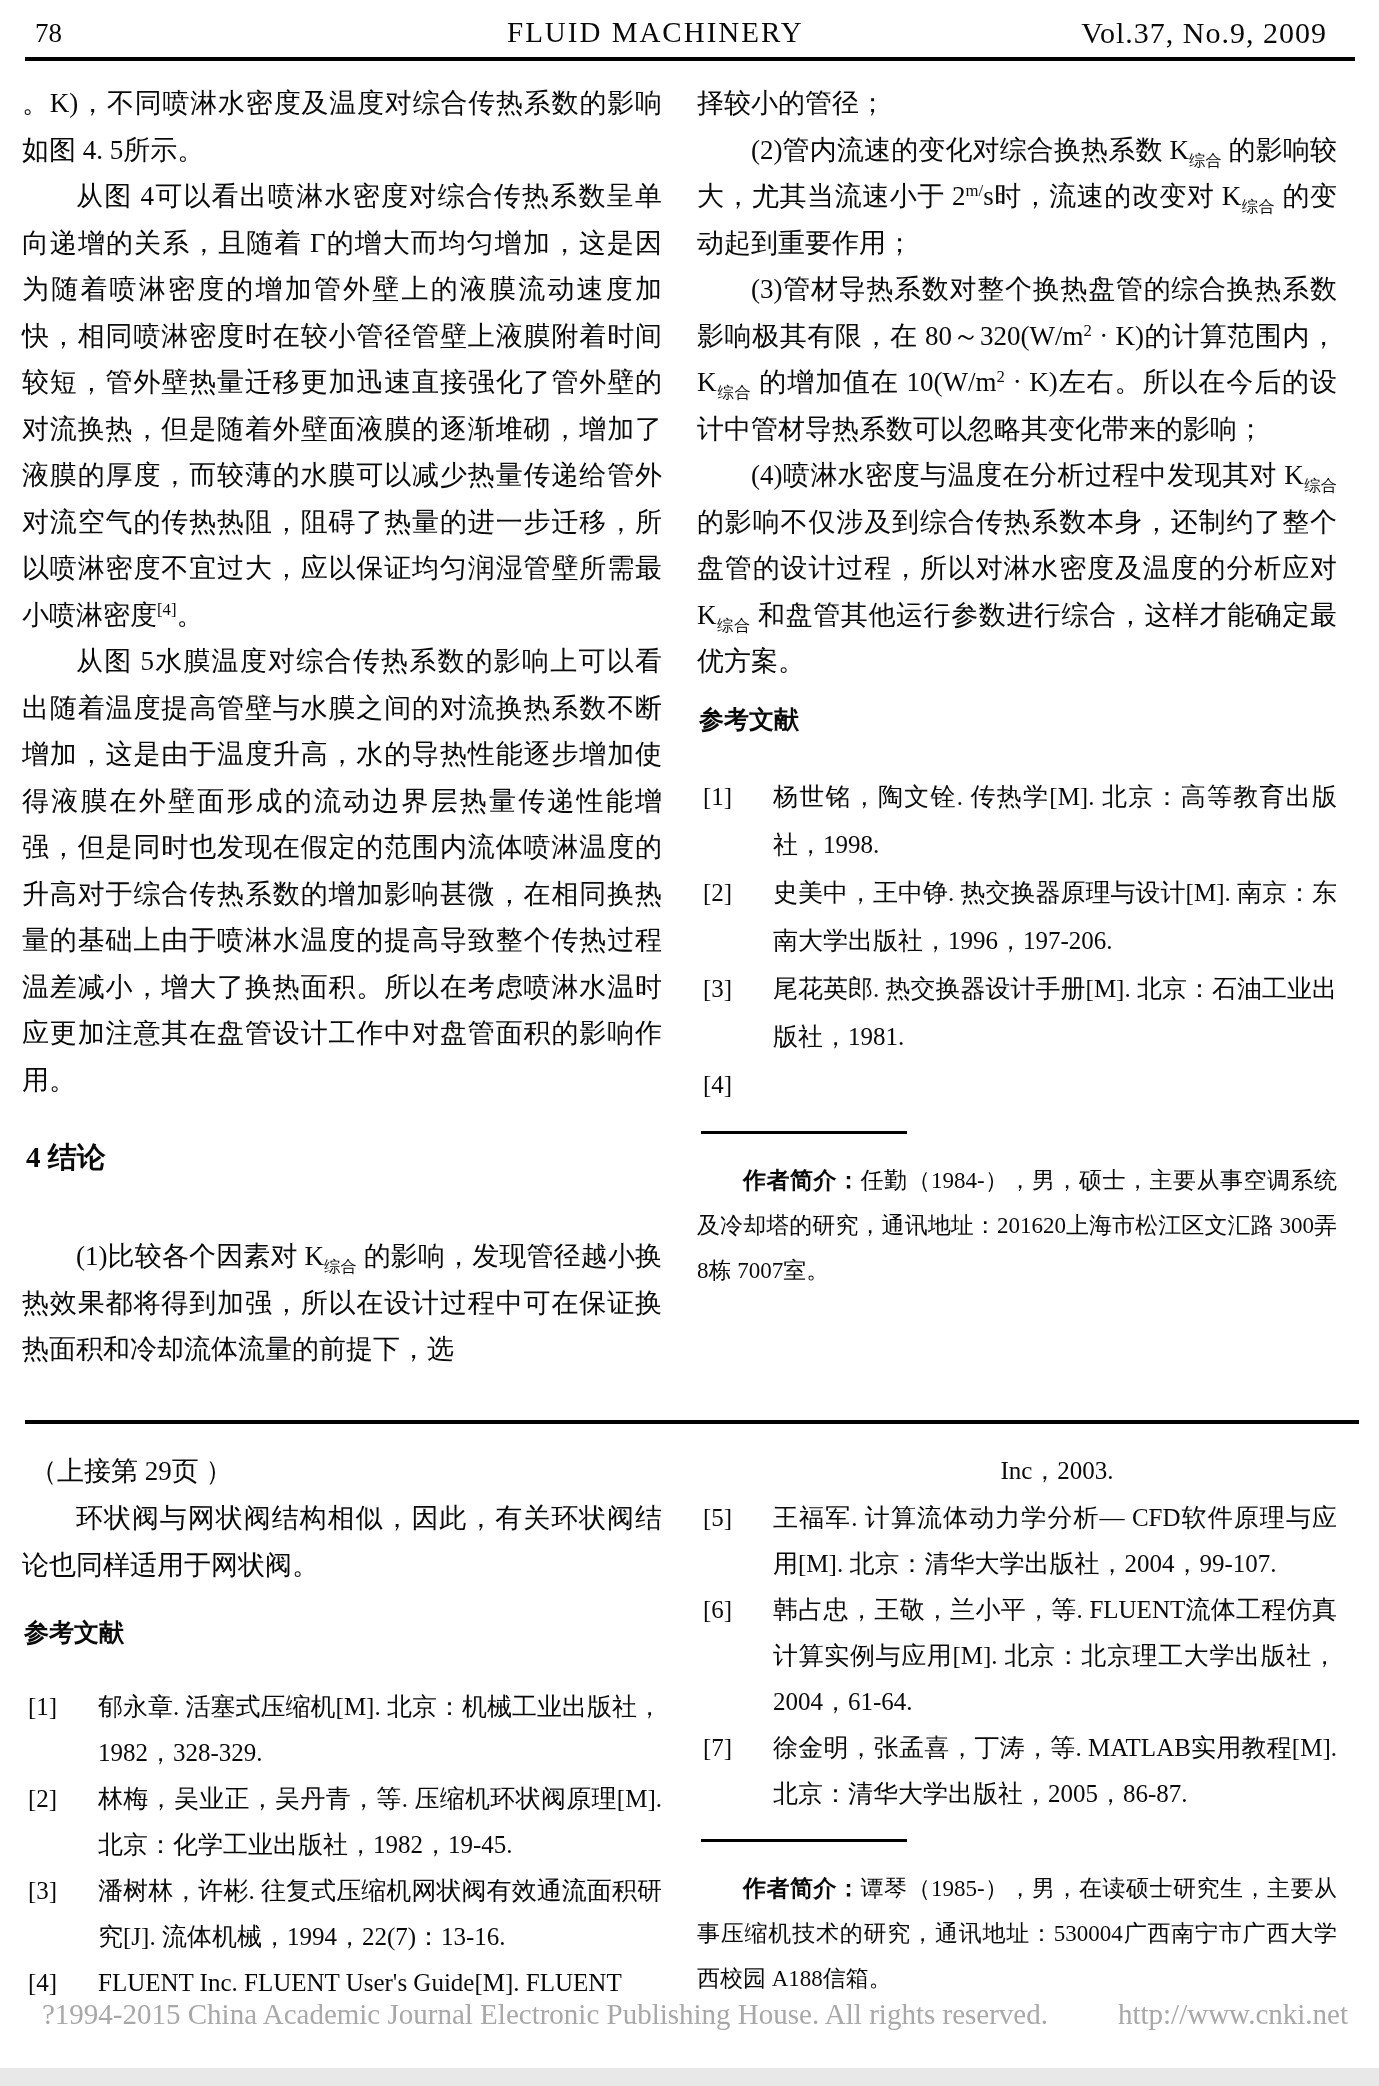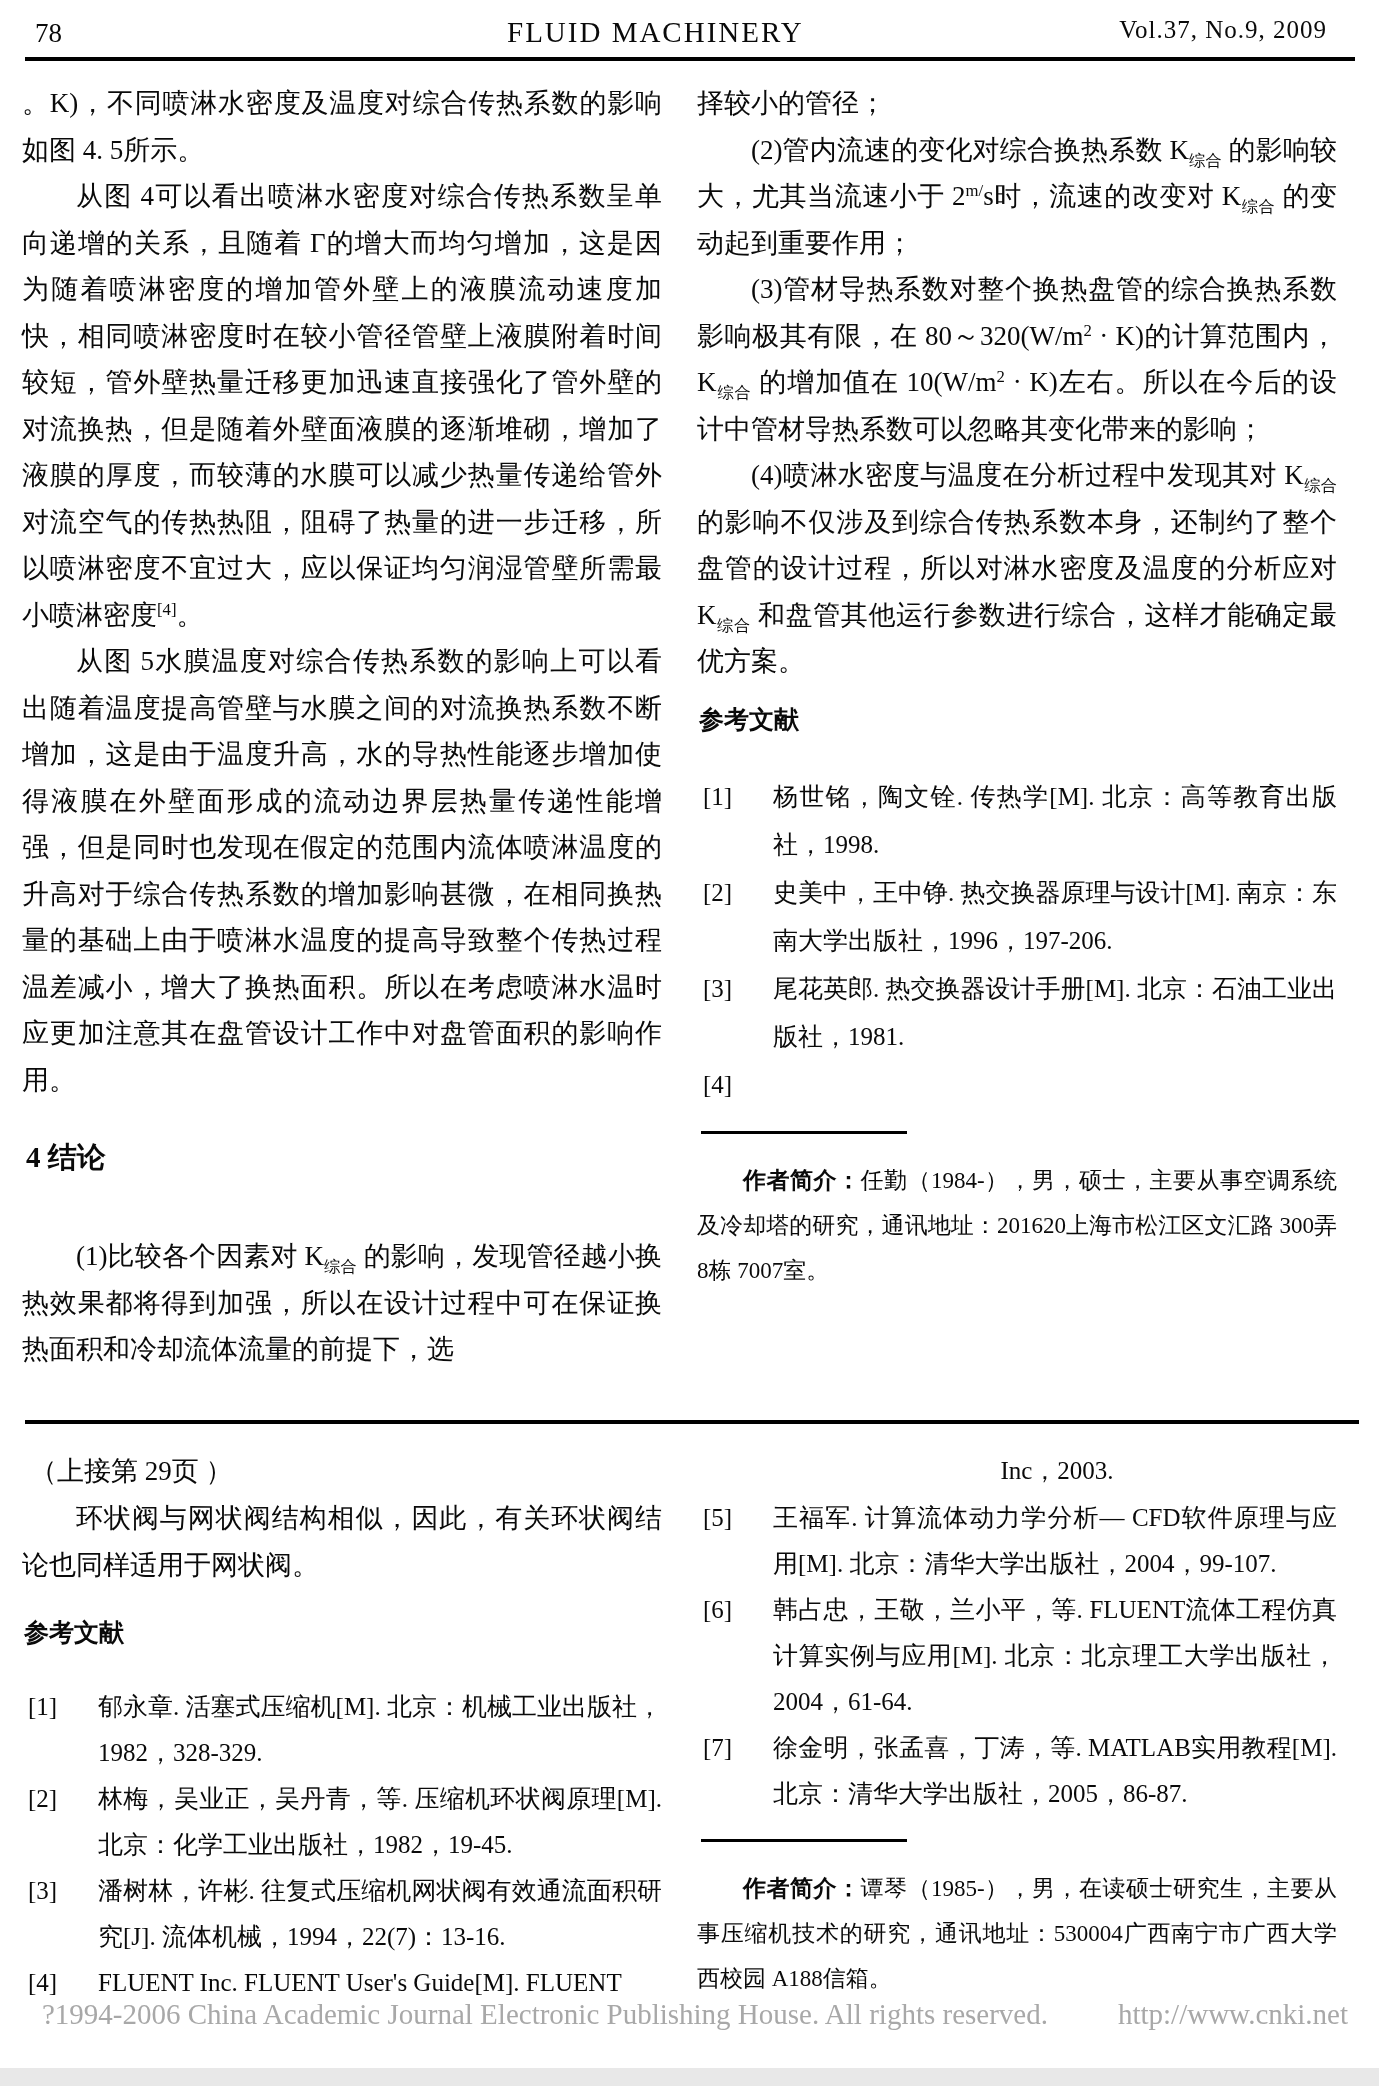--- a/index.html
+++ b/index.html
@@ -5,21 +5,21 @@
   html,body{margin:0;padding:0;background:#e8e8e8;}
   .page{
     position:relative;width:1379px;height:2068px;background:#ffffff;
     font-family:"Liberation Serif","DejaVu Serif",serif;color:#0a0a0a;
     margin:0 auto;overflow:hidden;
   }
   
   .hdr{position:absolute;top:12px;left:25px;right:30px;height:44px;}
   .hdr .pnum{position:absolute;left:10px;top:6px;font-size:27px;}
   .hdr .jtitle{position:absolute;left:482px;top:4px;font-size:29px;letter-spacing:2px;}
-  .hdr .vol{position:absolute;right:22px;top:4px;font-size:25px;letter-spacing:1px;}
+  .hdr .vol{position:absolute;right:22px;top:4px;font-size:30px;letter-spacing:1px;}
   .hdr-rule{position:absolute;top:57px;left:25px;width:1330px;border-top:4px solid #000;}
   
   .col{position:absolute;width:640px;font-size:27px;line-height:46.5px;text-align:justify;}
   .col-l1{left:22px;top:80px;}
   .col-r1{left:697px;top:80px;}
   .col-l2{left:22px;top:1447px;}
   .col-r2{left:697px;top:1447px;}
   .para{margin:0;}
   .para.indent{text-indent:2em;}
   .sup{font-size:0.62em;vertical-align:9px;line-height:0;}
@@ -139,17 +139,17 @@
         <div class="ref-row">
           <span class="ref-num">[7]</span>
           <span class="ref-text">徐金明，张孟喜，丁涛，等. MATLAB实用教程[M]. 北京：清华大学出版社，2005，86-87.</span>
         </div>
       </div>
     <div class="note-rule"></div>
     <p class="author-note"><span class="lbl">作者简介：</span><span>谭琴（1985-），男，在读硕士研究生，主要从事压缩机技术的研究，通讯地址：530004广西南宁市广西大学西校园 A188信箱。</span></p>
   </section>
 
   <div class="footer" style="color: rgb(168, 168, 168);">
-    <span>?1994-2006 China Academic Journal Electronic Publishing House. All rights reserved.</span>
+    <span>?1994-2015 China Academic Journal Electronic Publishing House. All rights reserved.</span>
     <span>http://www.cnki.net</span>
   </div>
 
 </div>
 
 </body></html>

